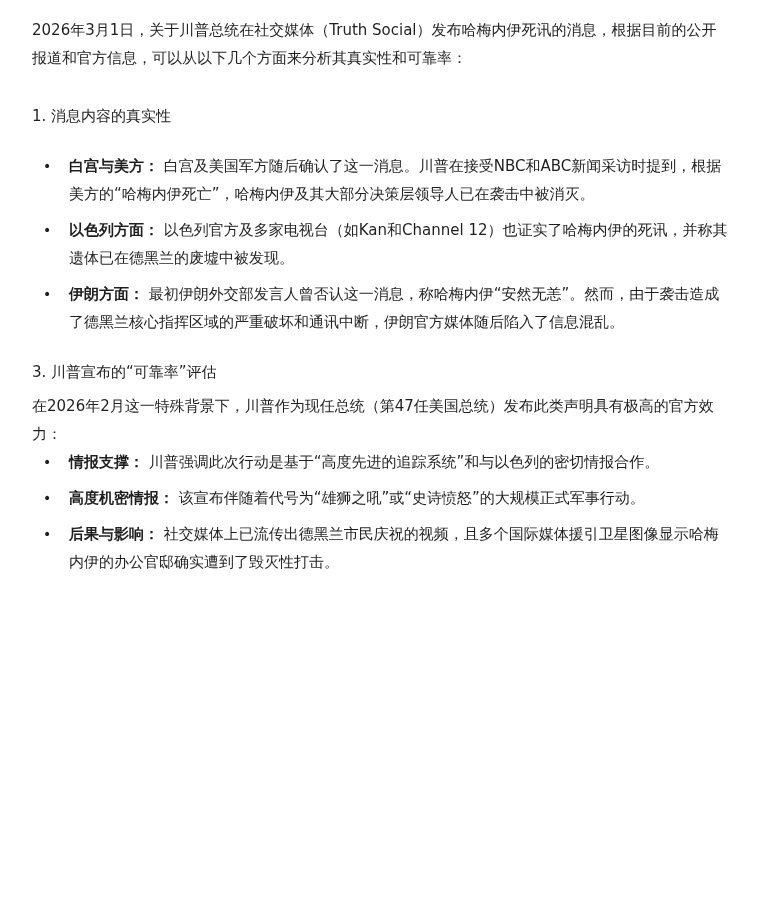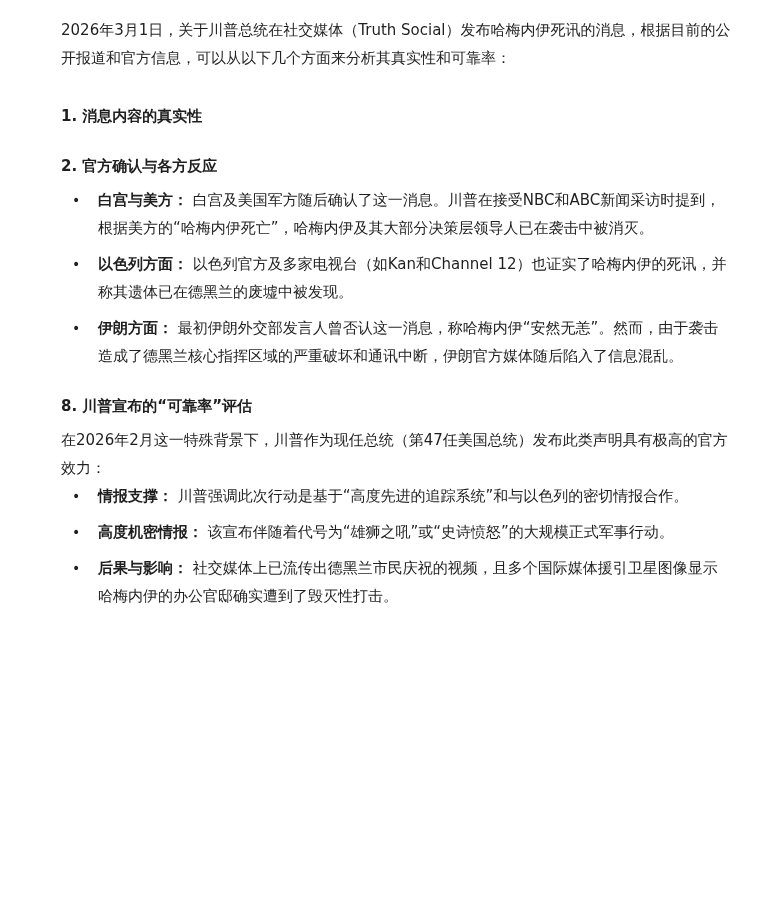--- a/index.html
+++ b/index.html
@@ -3,64 +3,63 @@
 <meta charset="utf-8">
 <style>
   html, body { margin: 0; padding: 0; background: #ffffff; }
   body {
     width: 761px; height: 907px; overflow: hidden;
     font-family: "DejaVu Sans", "Liberation Sans", sans-serif;
     color: #1f1f1f;
     font-size: 15px;
     line-height: 28px;
   }
-  .doc { position: relative; padding: 16px 30px 0 61px; }
+  .doc { position: relative; padding: 16px 30px 0 32px; }
   p { margin: 0; }
   .intro { margin-bottom: 30px; }
-  h3 { font-size: 15px; font-weight: bold; margin: 0 0 6px 0; line-height: 28px; }
+  h3 { font-size: 15px; font-weight: normal; margin: 0 0 6px 0; line-height: 28px; }
   .para { margin-bottom: 16px; }
   .section { margin-bottom: 22px; }
   ul { list-style: none; margin: 0; padding: 0; }
   li { position: relative; padding-left: 37px; margin-bottom: 8px; }
   li .bullet { position: absolute; left: 11px; top: 0; font-size: 14px; }
   .lead { font-weight: bold; }
 </style>
 </head>
 <body>
 
 <div class="doc">
   <p class="intro">2026年3月1日，关于川普总统在社交媒体（Truth Social）发布哈梅内伊死讯的消息，根据目前的公开报道和官方信息，可以从以下几个方面来分析其真实性和可靠率：</p>
 
   <div class="section">
     <h3>1. 消息内容的真实性</h3>
   </div>
 
   <div class="section">
-    <h3>2. 官方确认与各方反应</h3>
     <ul>
       <li>
         <span class="bullet">•</span>
         <span class="lead">白宫与美方：</span>
         <span>白宫及美国军方随后确认了这一消息。川普在接受NBC和ABC新闻采访时提到，根据美方的“哈梅内伊死亡”，哈梅内伊及其大部分决策层领导人已在袭击中被消灭。</span>
       </li>
       <li>
         <span class="bullet">•</span>
         <span class="lead">以色列方面：</span>
         <span>以色列官方及多家电视台（如Kan和Channel 12）也证实了哈梅内伊的死讯，并称其遗体已在德黑兰的废墟中被发现。</span>
       </li>
       <li>
         <span class="bullet">•</span>
         <span class="lead">伊朗方面：</span>
         <span>最初伊朗外交部发言人曾否认这一消息，称哈梅内伊“安然无恙”。然而，由于袭击造成了德黑兰核心指挥区域的严重破坏和通讯中断，伊朗官方媒体随后陷入了信息混乱。</span>
       </li>
     </ul>
   </div>
 
   <div class="section">
-    <h3>8. 川普宣布的“可靠率”评估</h3>
+    <h3>3. 川普宣布的“可靠率”评估</h3>
     <p class="para" style="margin-bottom:0">在2026年2月这一特殊背景下，川普作为现任总统（第47任美国总统）发布此类声明具有极高的官方效力：</p>
     <ul>
       <li>
         <span class="bullet">•</span>
         <span class="lead">情报支撑：</span>
         <span>川普强调此次行动是基于“高度先进的追踪系统”和与以色列的密切情报合作。</span>
       </li>
       <li>
         <span class="bullet">•</span>
         <span class="lead">高度机密情报：</span>

